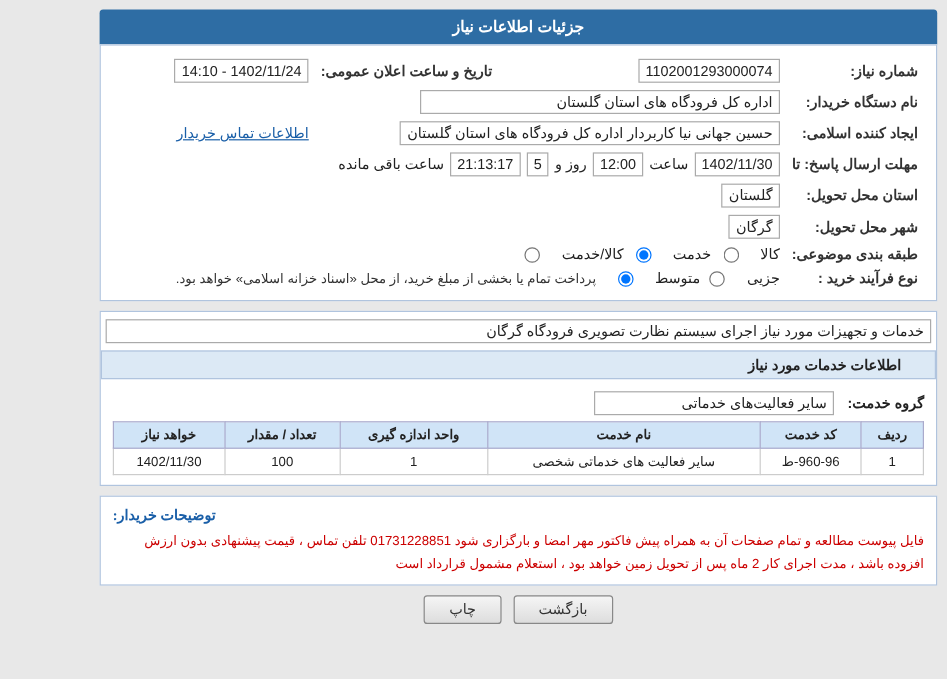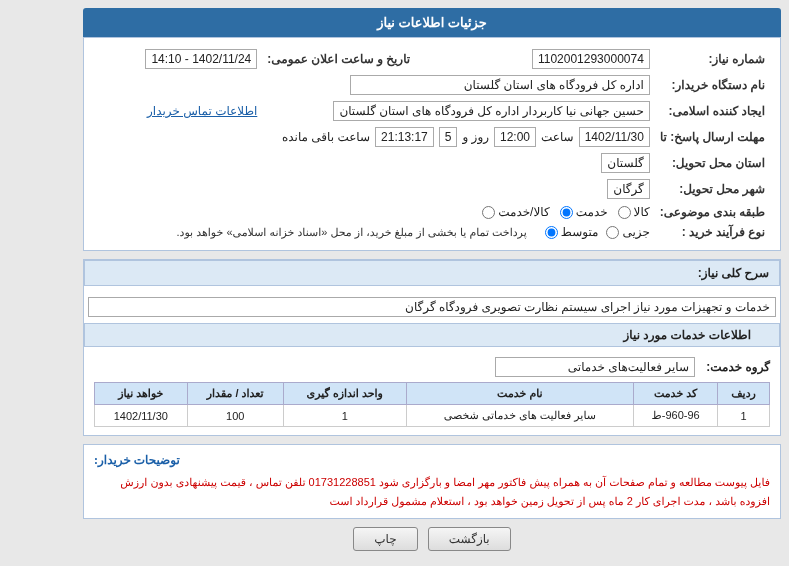--- a/index.html
+++ b/index.html
@@ -59,21 +59,21 @@
       cursor: pointer;
     }
     .radio-group {
       display: inline-flex;
       gap: 10px;
       align-items: center;
     }
     .radio-item {
       display: inline-flex;
       align-items: center;
-      gap: 3px;
+      gap: 18px;
     }
     .date-time-row {
       display: flex;
       align-items: center;
       gap: 5px;
       direction: rtl;
     }
     .section-header {
       background: #dce9f5;
       border: 1px solid #b0c4de;
@@ -258,23 +258,20 @@
             </div>
             <span style="font-size:11px; color:#333; margin-right:10px;">پرداخت تمام یا بخشی از مبلغ خرید، از محل «اسناد خزانه اسلامی» خواهد بود.</span>
           </div>
         </td>
       </tr>
     </tbody>
       </table>
   </div>
 
   <div class="table-section">
-    <div class="section-header">
-      <span>سرح کلی نیاز:</span>
-    </div>
     <div style="padding: 6px 4px;">
       <span class="inline-box" style="min-width:600px; display:block;">خدمات و تجهیزات مورد نیاز اجرای سیستم نظارت تصویری فرودگاه گرگان</span>
     </div>
     <div class="sub-section-header">
       <span>اطلاعات خدمات مورد نیاز</span>
     </div>
     <div style="padding: 5px 10px 5px;">
       <span style="font-weight:bold; margin-left:8px;">گروه خدمت:</span>
       <span class="inline-box" style="min-width:200px;">سایر فعالیت‌های خدماتی</span>
     </div>

